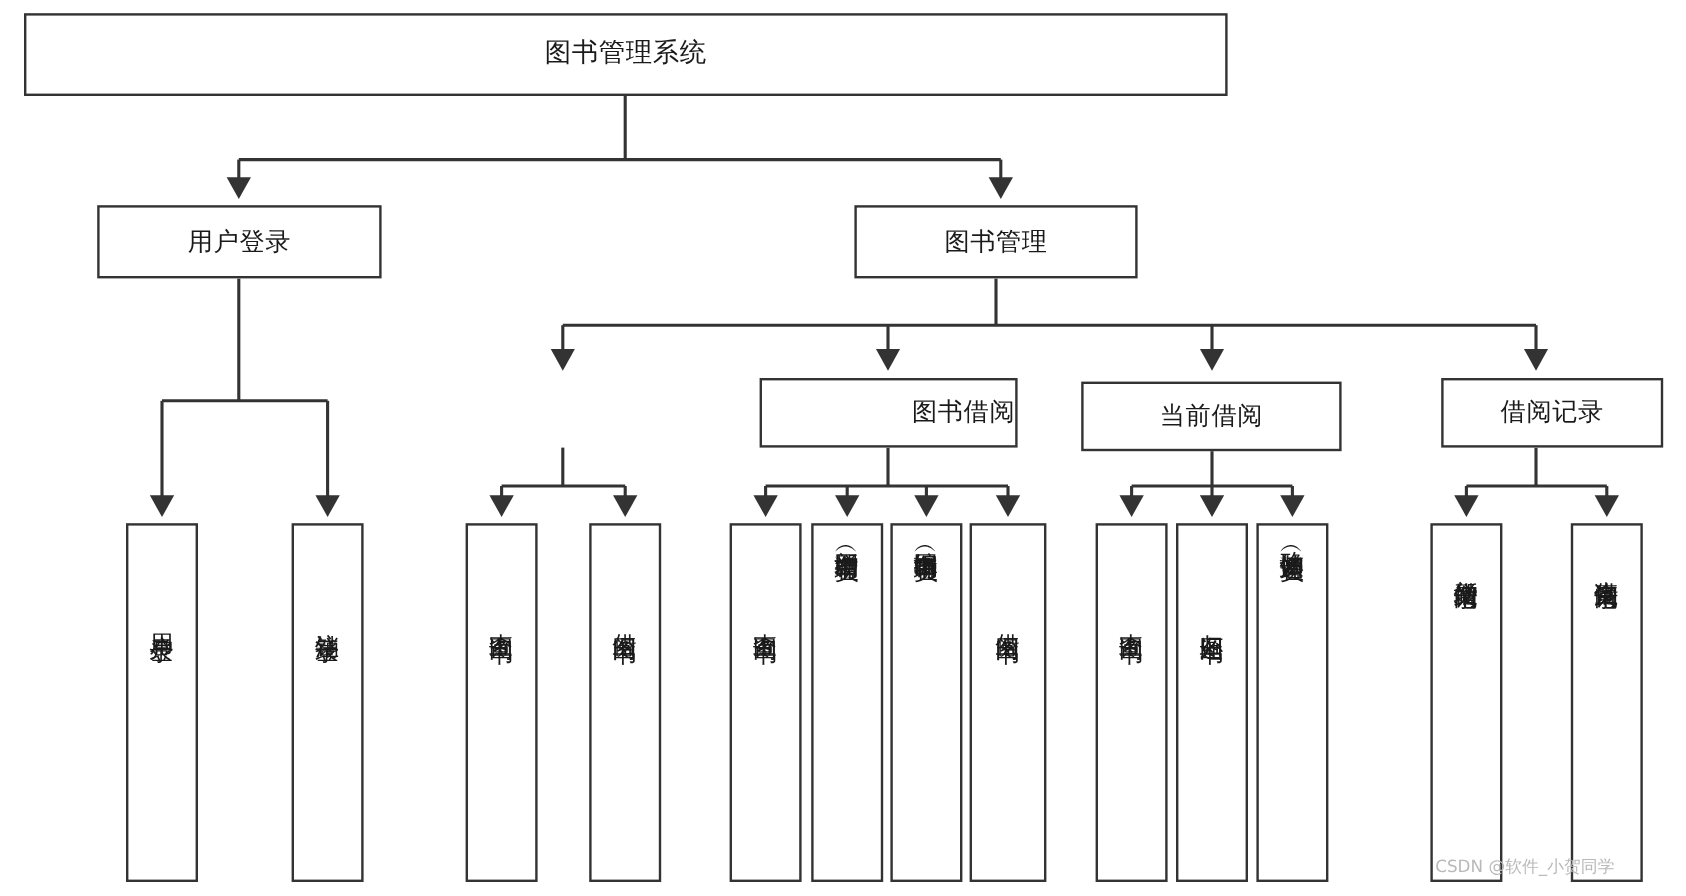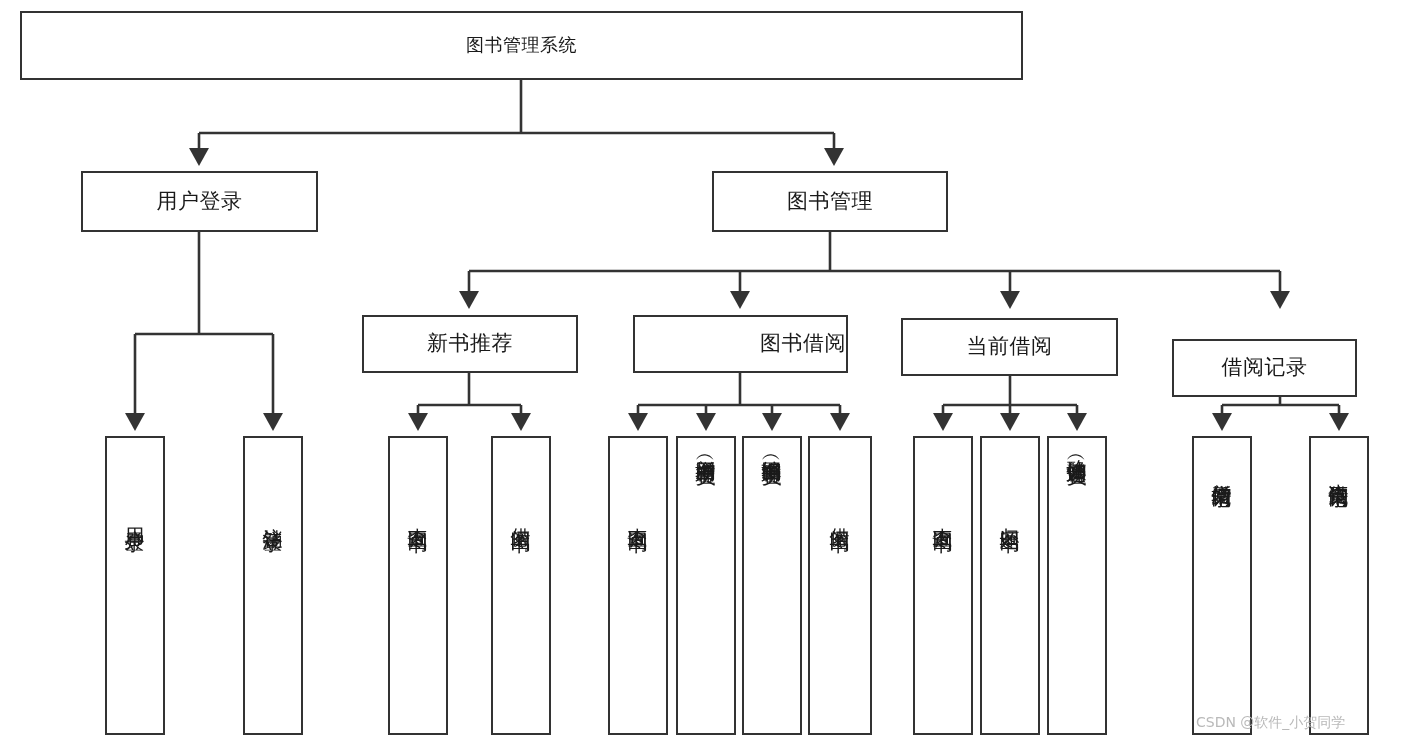--- a/index.html
+++ b/index.html
@@ -43,21 +43,21 @@
     letter-spacing: 0.5px;
   }
   
   .node.h {
     font-size: 21px;
   }
   .node.h .label {
     white-space: nowrap;
   }
   .node.root {
-    font-size: 18px;
+    font-size: 22px;
   }
   
   .node.v {
     font-size: 20px;
     align-items: flex-start;
     padding-top: 6px;
   }
   .node.v .label {
     writing-mode: vertical-rl;
     text-orientation: upright;
@@ -135,30 +135,27 @@
     <span class="label">图书管理系统</span>
   </div>
 
   <div class="node h" style="left:81px; top:171px; width:237px; height:61px;">
     <span class="label">用户登录</span>
   </div>
   <div class="node h" style="left:712px; top:171px; width:236px; height:61px;">
     <span class="label">图书管理</span>
   </div>
 
-  <div class="node h" style="left:362px; top:315px; width:216px; height:58px;">
-    <span class="label">新书推荐</span>
-  </div>
   <div class="node h" style="left:633px; top:315px; width:215px; height:58px;justify-content:flex-end;">
     <span class="label">图书借阅</span>
   </div>
   <div class="node h" style="left:901px; top:318px; width:217px; height:58px;">
     <span class="label">当前借阅</span>
   </div>
-  <div class="node h" style="left:1172px; top:315px; width:185px; height:58px;margin-top:24px;">
+  <div class="node h" style="left:1201px; top:315px; width:185px; height:58px;">
     <span class="label">借阅记录</span>
   </div>
 
   <div class="node v" style="left:105px; top:436px; width:60px; height:299px; padding-top:74px;">
     <span class="label">用户登录</span>
   </div>
   <div class="node v" style="left:243px; top:436px; width:60px; height:299px; padding-top:74px;">
     <span class="label">注销登录</span>
   </div>
 

